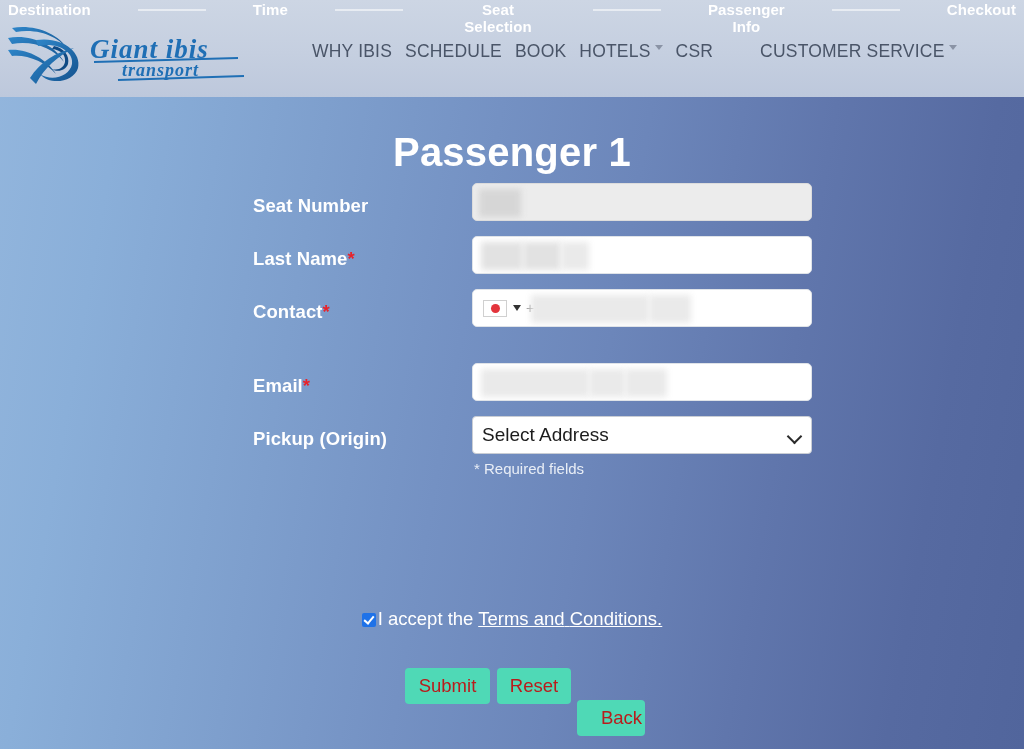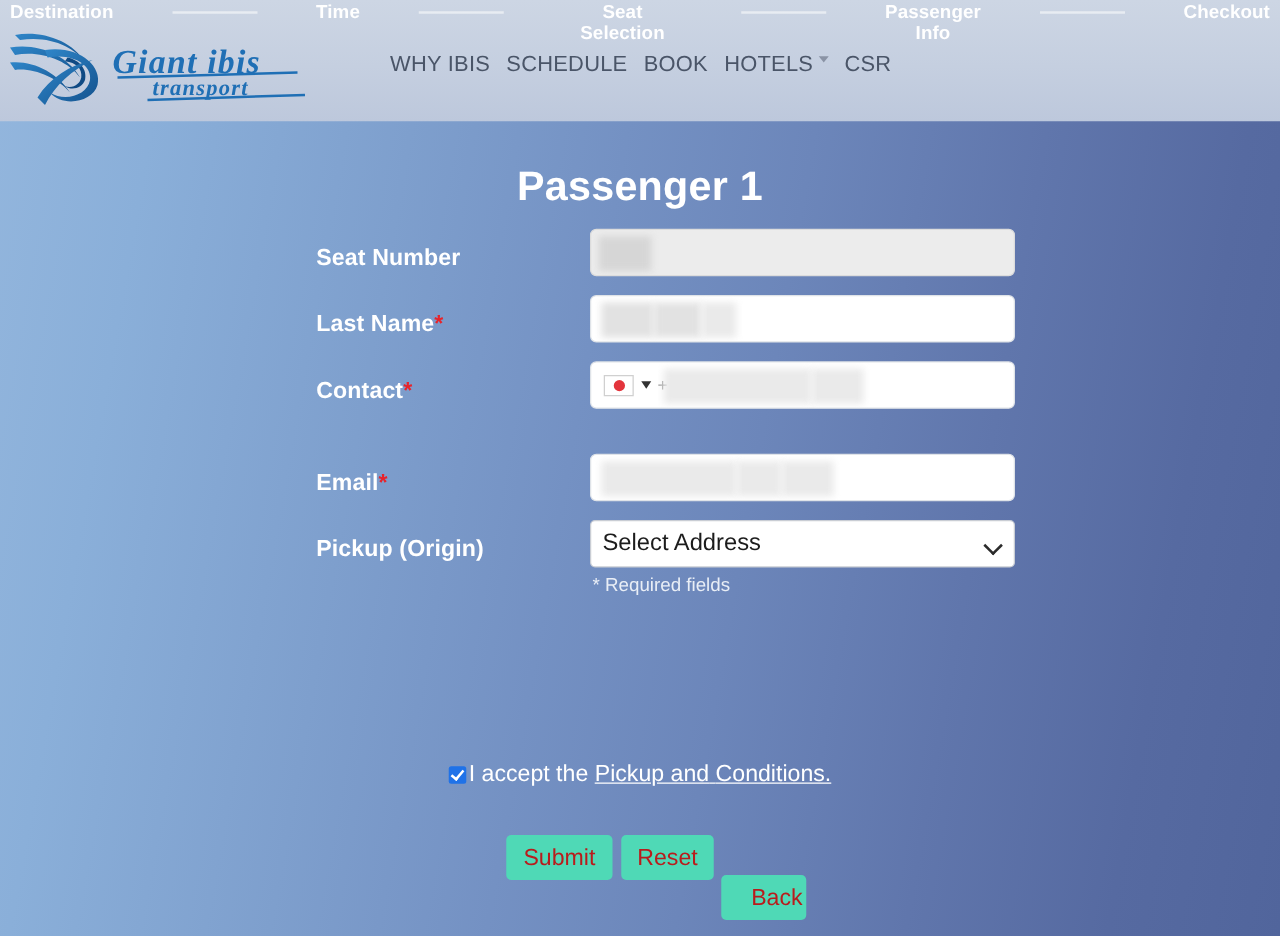--- a/index.html
+++ b/index.html
@@ -124,21 +124,21 @@
     width: 1024px;
     height: 652px;
   }
 
   .page-title {
     position: absolute;
     top: 33px;
     width: 1024px;
     text-align: center;
     color: #ffffff;
-    font-size: 33px;
+    font-size: 40px;
     font-weight: bold;
     letter-spacing: 0.2px;
   }
 
   .form {
     position: absolute;
     top: 86px;
     left: 0;
     width: 1024px;
   }
@@ -376,20 +376,24 @@
         <span>BOOK</span>
       </div>
       <div class="nav-item">
         <span>HOTELS</span>
         <span class="caret"></span>
       </div>
       <div class="nav-item">
         <span>CSR</span>
       </div>
       <div class="nav-gap"></div>
+      <div class="nav-item">
+        <span>CUSTOMER SERVICE</span>
+        <span class="caret"></span>
+      </div>
     </div>
   </div>
 
   <div class="content">
 
     <div class="page-title">Passenger 1</div>
 
     <div class="form">
 
       <div class="form-row">
@@ -448,21 +452,21 @@
           <span class="select-caret"></span>
         </div>
       </div>
 
       <div class="form-row" style="height:26px;">
         <div class="required-note">* Required fields</div>
       </div>
     </div>
 
     <div class="terms">
-      <span class="terms-box"></span><span>I accept the </span><span class="terms-link"><span>Pickup and</span> <span>Conditions.</span></span>
+      <span class="terms-box"></span><span>I accept the </span><span class="terms-link"><span>Terms and</span> <span>Conditions.</span></span>
     </div>
 
     <button class="btn btn-submit">Submit</button>
     <button class="btn btn-reset">Reset</button>
     <button class="btn btn-back">Back</button>
 
   </div>
 </div>
 
 </body></html>

